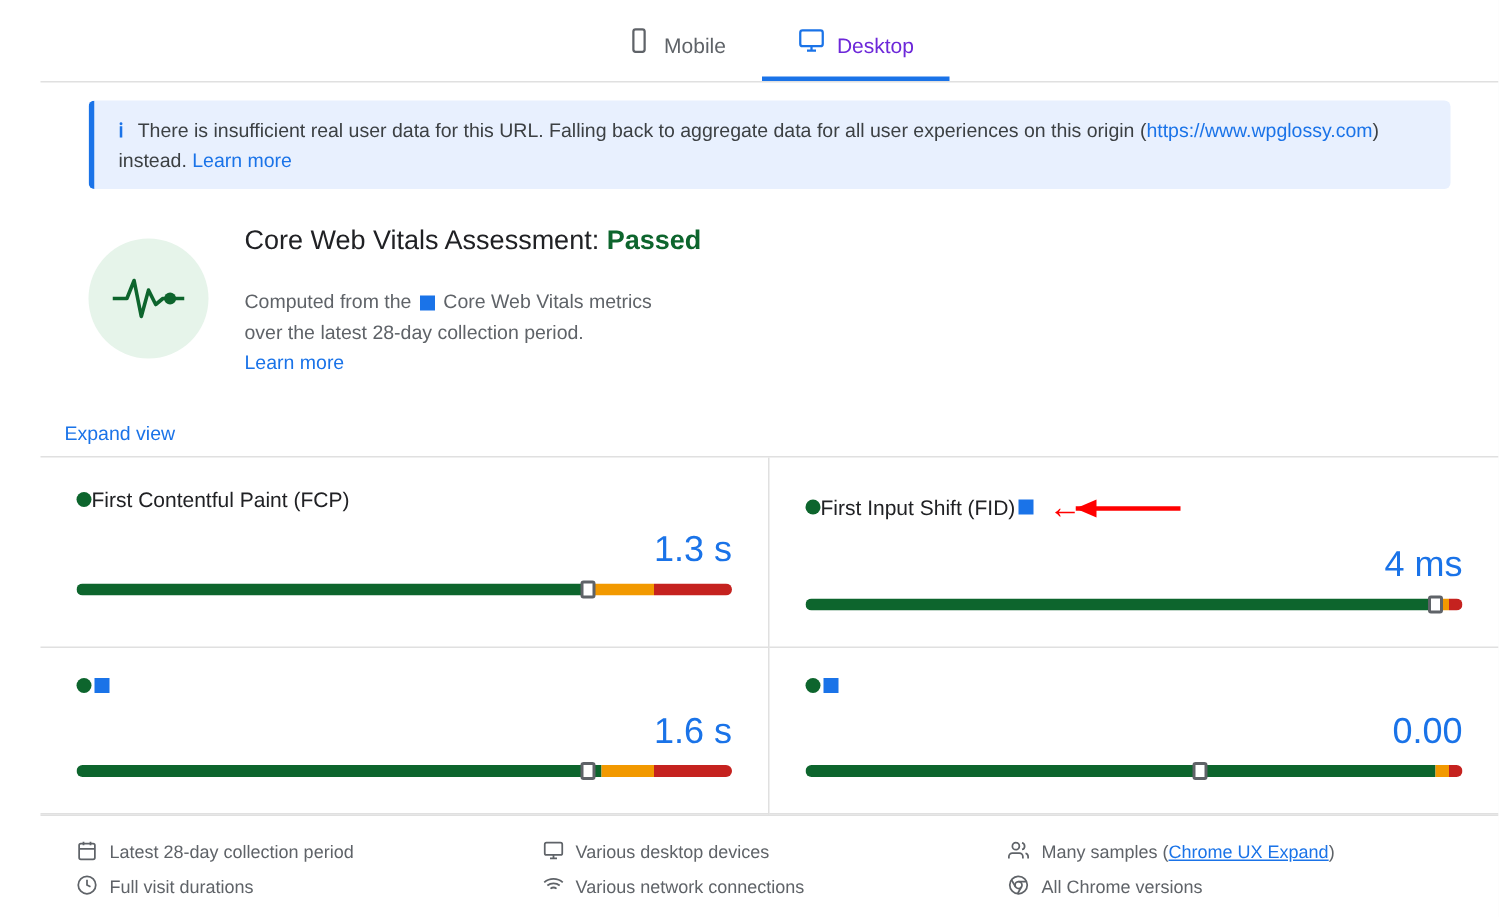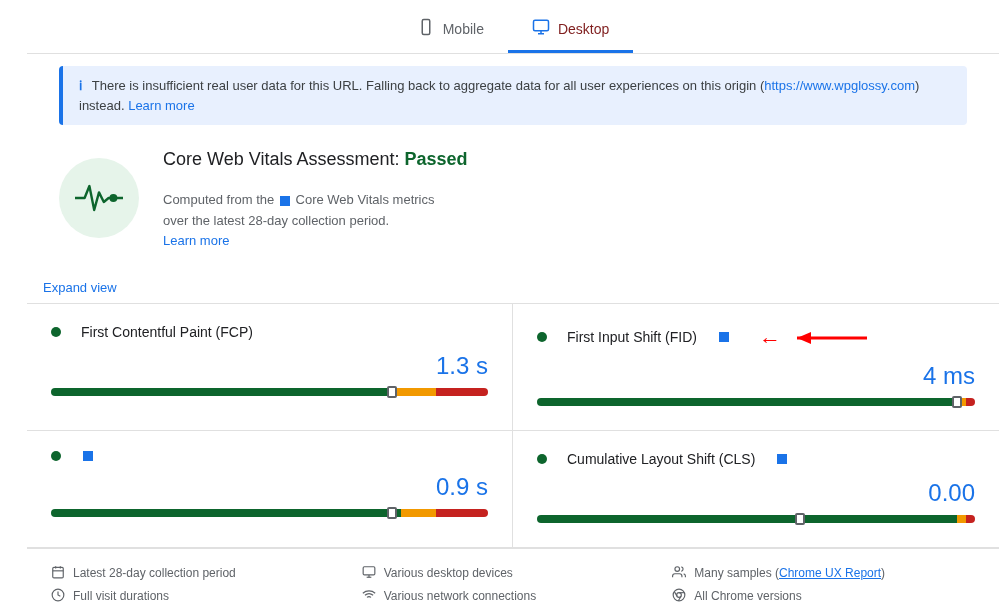--- a/index.html
+++ b/index.html
@@ -22,21 +22,21 @@
       cursor: pointer;
       display: flex;
       align-items: center;
       gap: 8px;
       font-size: 14px;
       color: #5f6368;
       border-bottom: 3px solid transparent;
       font-weight: 500;
     }
     .tab.active {
-      color: #7f1d1d;
+      color: #6d28d9;
       border-bottom: 3px solid #1a73e8;
     }
     .tab-icon {
       font-size: 16px;
     }
     .main-content {
       max-width: 999px;
       margin: 0 auto;
       background: #fff;
       padding-left: 27px;
@@ -120,21 +120,21 @@
       padding: 20px 24px;
       border-bottom: 1px solid #e0e0e0;
       position: relative;
     }
     .metric-card:nth-child(odd) {
       border-right: 1px solid #e0e0e0;
     }
     .metric-title {
       display: flex;
       align-items: center;
-      gap: 20px;
+      gap: 0;
       font-size: 14px;
       font-weight: 500;
       color: #202124;
       margin-bottom: 12px;
     }
     .green-dot {
       width: 10px;
       height: 10px;
       background: #0d652d;
       border-radius: 50%;
@@ -302,35 +302,34 @@
         </div>
         <div class="bar-marker" style="left:96%"></div>
       </div>
     </div>
 
     <div class="metric-card">
       <div class="metric-title">
         <span class="green-dot"></span>
         <span class="blue-square"></span>
       </div>
-      <div class="metric-value">0.9 s</div>
+      <div class="metric-value">1.6 s</div>
       <div class="metric-bar-container">
         <div class="metric-bar">
           <div class="bar-green" style="width:80%"></div>
           <div class="bar-orange" style="width:8%"></div>
           <div class="bar-red" style="width:12%"></div>
         </div>
         <div class="bar-marker" style="left:78%"></div>
       </div>
     </div>
 
     <div class="metric-card">
       <div class="metric-title">
         <span class="green-dot"></span>
-        <span>Cumulative Layout Shift (CLS)</span>
         <span class="blue-square"></span>
       </div>
       <div class="metric-value">0.00</div>
       <div class="metric-bar-container">
         <div class="metric-bar">
           <div class="bar-green" style="width:96%"></div>
           <div class="bar-orange" style="width:2%"></div>
           <div class="bar-red" style="width:2%"></div>
         </div>
         <div class="bar-marker" style="left:60%"></div>
@@ -388,21 +387,21 @@
     <div>
       <div class="footer-item">
         <span>
           <svg width="14" height="14" viewBox="0 0 24 24" fill="none" stroke="#5f6368" stroke-width="2">
             <path d="M17 21v-2a4 4 0 0 0-4-4H5a4 4 0 0 0-4 4v2"></path>
             <circle cx="9" cy="7" r="4"></circle>
             <path d="M23 21v-2a4 4 0 0 0-3-3.87"></path>
             <path d="M16 3.13a4 4 0 0 1 0 7.75"></path>
           </svg>
         </span>
-        <span>Many samples (<a href="#">Chrome UX Report</a>)</span>
+        <span>Many samples (<a href="#">Chrome UX Expand</a>)</span>
       </div>
       <div class="footer-item" style="margin-top:6px;">
         <span>
           <svg width="14" height="14" viewBox="0 0 24 24" fill="none" stroke="#5f6368" stroke-width="2">
             <circle cx="12" cy="12" r="10"></circle>
             <circle cx="12" cy="12" r="4"></circle>
             <line x1="21.17" y1="8" x2="12" y2="8"></line>
             <line x1="3.95" y1="6.06" x2="8.54" y2="14"></line>
             <line x1="10.88" y1="21.94" x2="15.46" y2="14"></line>
           </svg>

